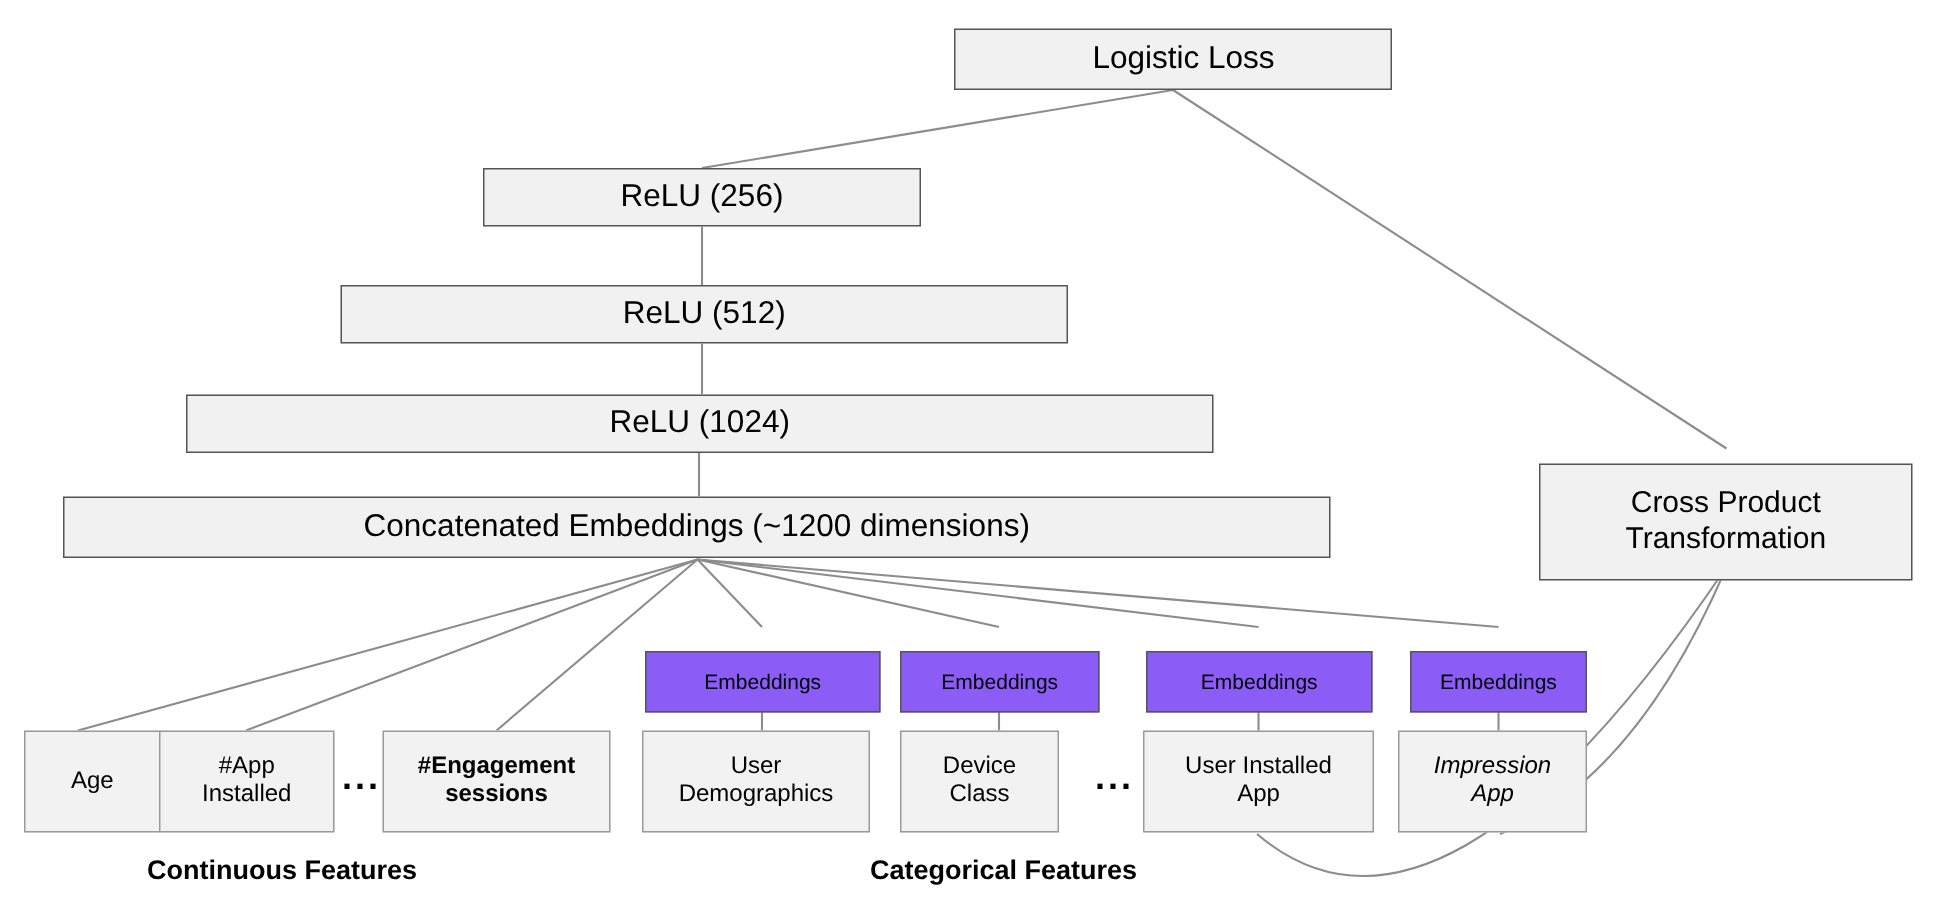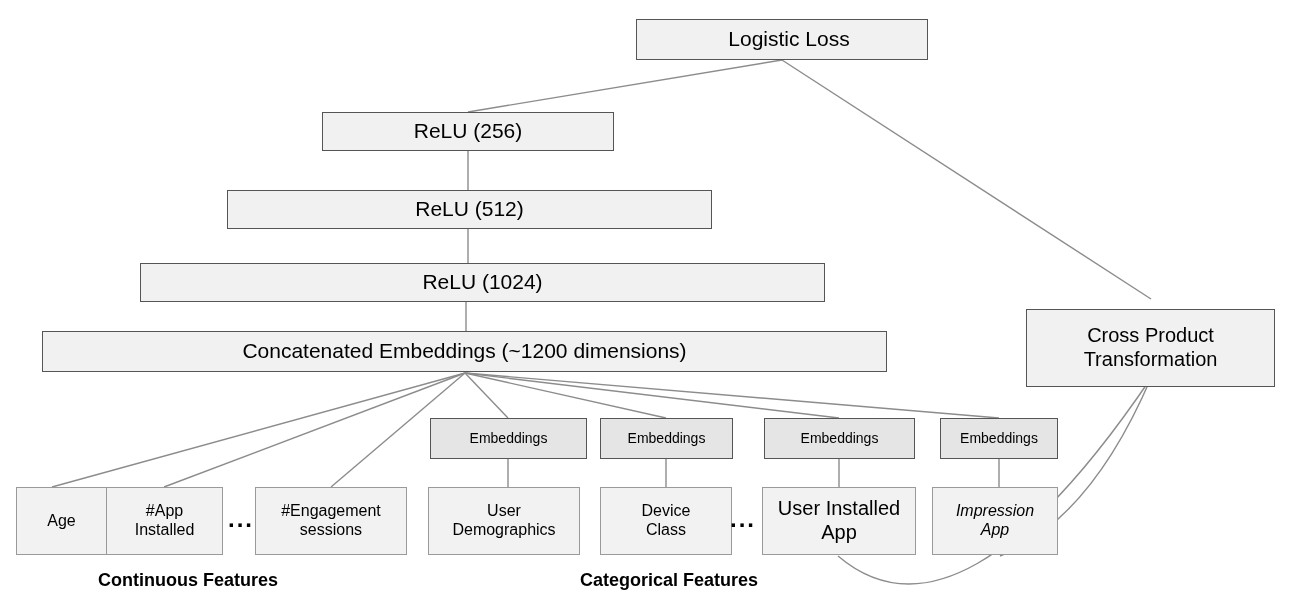--- a/index.html
+++ b/index.html
@@ -39,22 +39,23 @@
     z-index: 2;
   }
   .node.light {
     background: #f2f2f2;
     border-color: #9a9a9a;
   }
   .node.dark-border {
     border-color: #555555;
   }
   .node.emb {
-    background: #e5e5e5;
+    background: #8b5cf6;
     border: 1.6px solid #555555;
+    margin-top: 16px;
   }
   .lbl {
     position: absolute;
     font-weight: bold;
     color: #000000;
     z-index: 2;
     white-space: nowrap;
   }
   .ellipsis {
     position: absolute;
@@ -96,21 +97,21 @@
   </div>
 
   <div class="node dark-border" style="left: 322px; top: 112px; width: 292px; height: 39px; font-size: 21px;">
     <span>ReLU (256)</span>
   </div>
 
   <div class="node dark-border" style="left: 227px; top: 190px; width: 485px; height: 39px; font-size: 21px;">
     <span>ReLU (512)</span>
   </div>
 
-  <div class="node dark-border" style="left: 124px; top: 263px; width: 685px; height: 39px; font-size: 21px; margin-left: 16px;">
+  <div class="node dark-border" style="left: 124px; top: 263px; width: 685px; height: 39px; font-size: 21px;">
     <span>ReLU (1024)</span>
   </div>
 
   <div class="node dark-border" style="left: 42px; top: 331px; width: 845px; height: 41px; font-size: 21px; align-items: center;">
     <span>Concatenated Embeddings (~1200 dimensions)</span>
   </div>
 
   <div class="node dark-border" style="left: 1026px; top: 309px; width: 249px; height: 78px; font-size: 20px;">
     <span style="white-space: pre-line;">Cross Product
 Transformation</span>
@@ -129,33 +130,33 @@
     <span>Embeddings</span>
   </div>
 
   <div class="node light" style="left: 16px; top: 487px; width: 91px; height: 68px; font-size: 16px;">
     <span>Age</span>
   </div>
   <div class="node light" style="left: 106px; top: 487px; width: 117px; height: 68px; font-size: 16px;">
     <span style="white-space: pre-line;">#App
 Installed</span>
   </div>
-  <div class="node light" style="left: 255px; top: 487px; width: 152px; height: 68px; font-size: 16px;">
+  <div class="node light" style="left: 255px; top: 487px; width: 152px; height: 68px; font-size: 16px; font-weight: bold;">
     <span style="white-space: pre-line;">#Engagement
 sessions</span>
   </div>
   <div class="node light" style="left: 428px; top: 487px; width: 152px; height: 68px; font-size: 16px;">
     <span style="white-space: pre-line;">User
 Demographics</span>
   </div>
-  <div class="node light" style="left: 600px; top: 487px; width: 132px; height: 68px; font-size: 16px;">
+  <div class="node light" style="left: 600px; top: 487px; width: 106px; height: 68px; font-size: 16px;">
     <span style="white-space: pre-line;">Device
 Class</span>
   </div>
-  <div class="node light" style="left: 762px; top: 487px; width: 154px; height: 68px; font-size: 20px;">
+  <div class="node light" style="left: 762px; top: 487px; width: 154px; height: 68px; font-size: 16px;">
     <span style="white-space: pre-line;">User Installed
 App</span>
   </div>
   <div class="node light" style="left: 932px; top: 487px; width: 126px; height: 68px; font-size: 16px;">
     <span style="white-space: pre-line; font-style: italic;">Impression
 App</span>
   </div>
 
   <div class="ellipsis" style="left: 228px; top: 505px; font-size: 24px;">...</div>
   <div class="ellipsis" style="left: 730px; top: 505px; font-size: 24px;">...</div>

